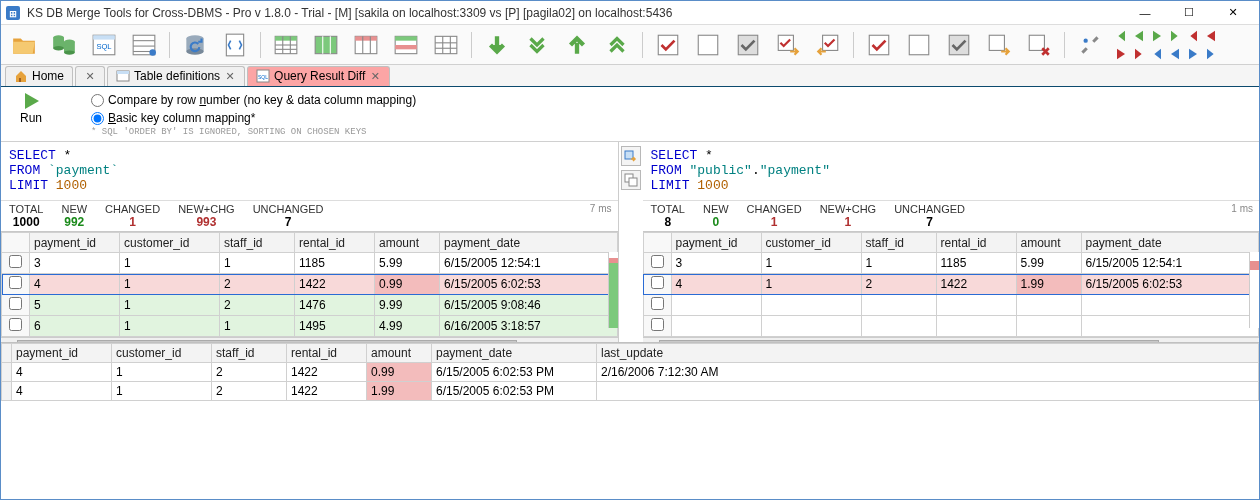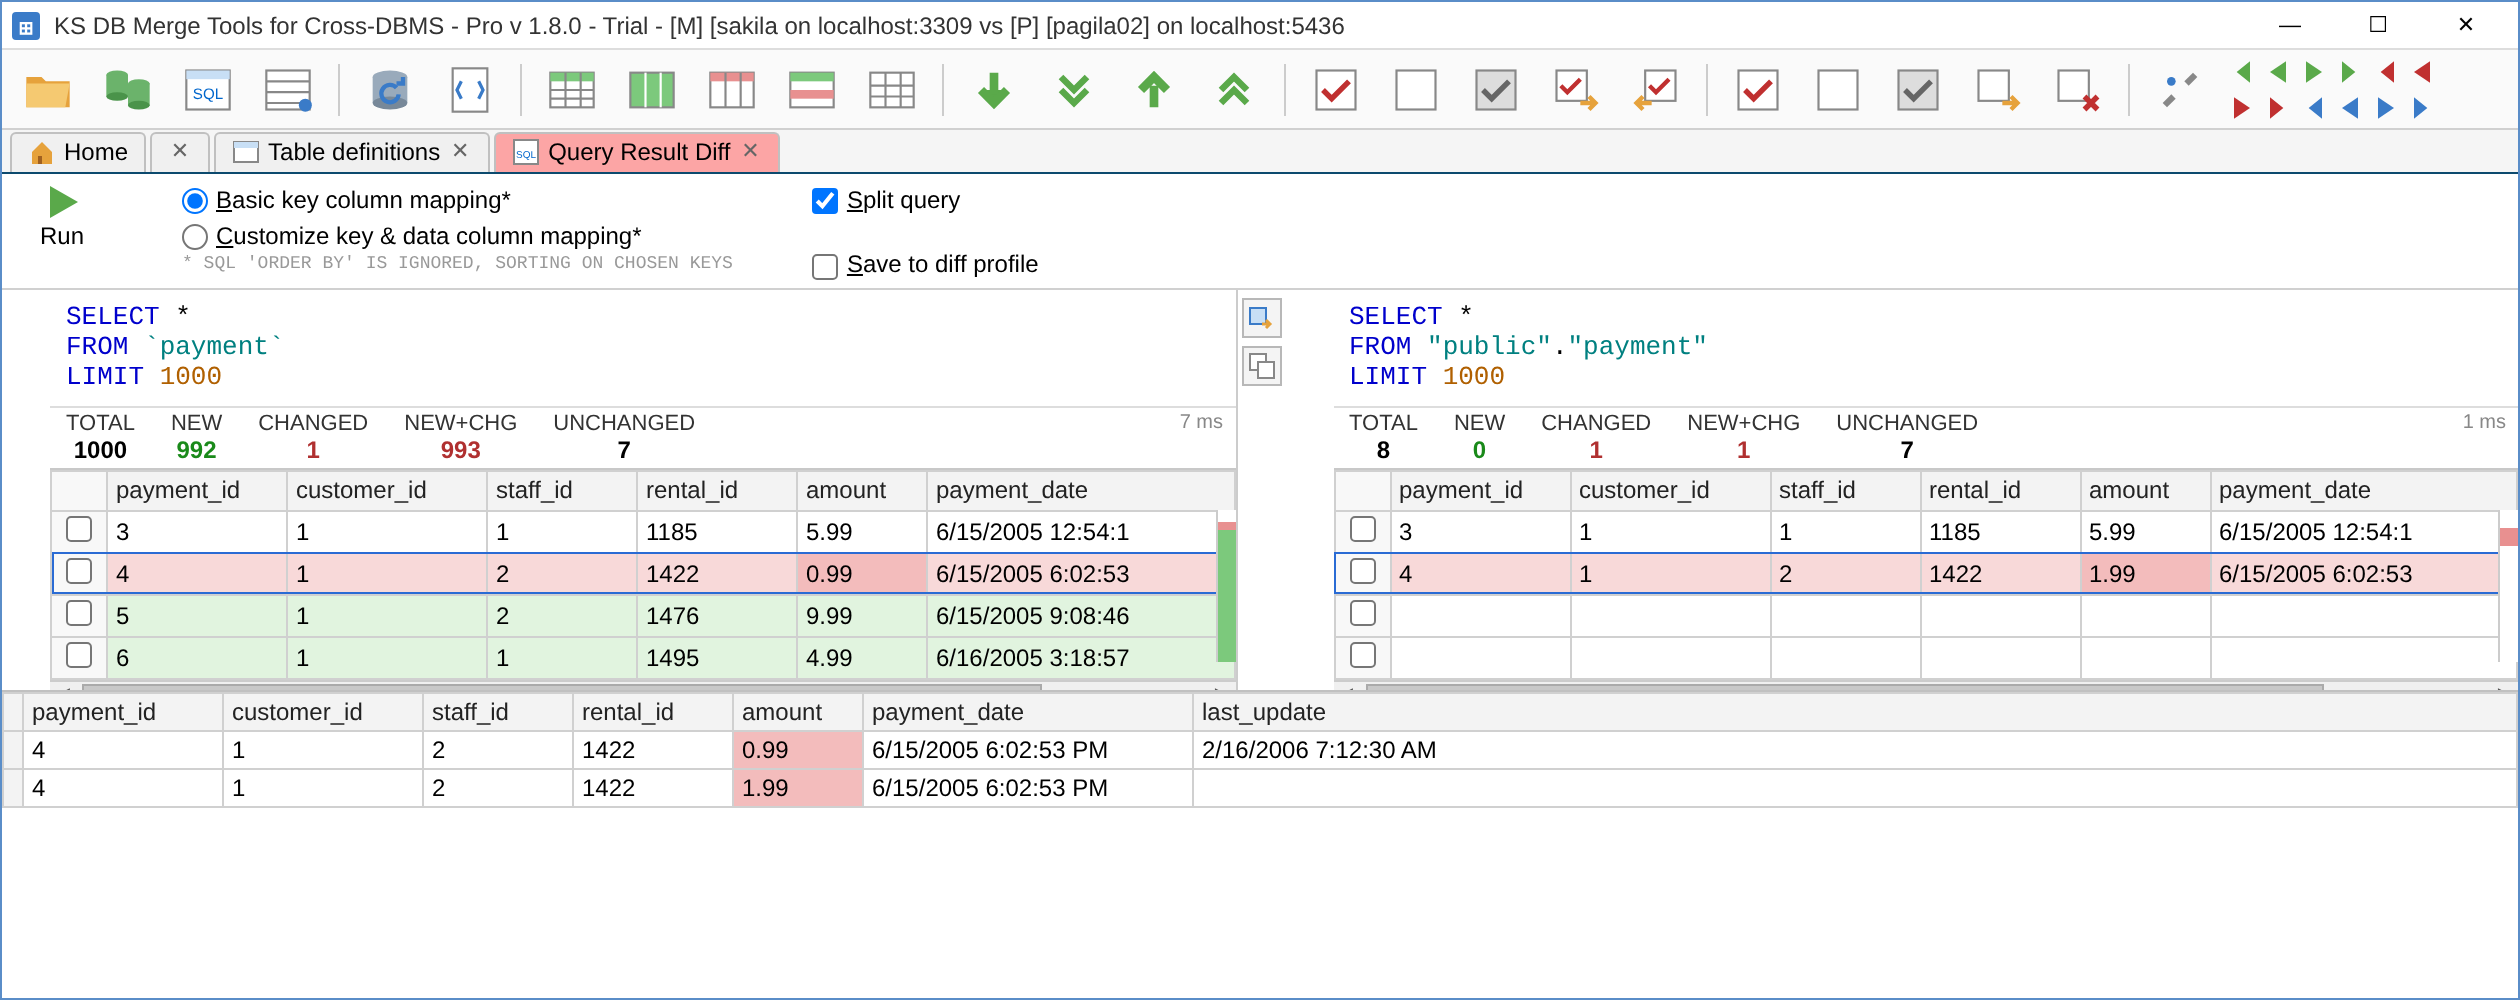--- a/index.html
+++ b/index.html
@@ -22,21 +22,21 @@
 .tab .close { width: 12px; height: 12px; font-size: 11px; color: #666; text-align: center; line-height: 12px; }
 .options { display: flex; padding: 4px 10px; gap: 40px; align-items: flex-start; border-bottom: 1px solid #d0d0d0; font-family: Verdana, sans-serif; font-size: 12px; }
 .options .runcol { display:flex; flex-direction:column; align-items:center; width:40px; }
 .options .runcol .runicon { width:20px; height:20px; }
 .options .radios label { display:block; line-height:18px; }
 .options .hint { font-size: 9px; color:#999; font-family: Liberation Mono, monospace; }
 .options .checks { display:flex; flex-direction:column; gap:18px; padding-top:2px; }
 .options input[type=radio], .options input[type=checkbox] { margin-right:4px; vertical-align:middle; }
 .u { text-decoration: underline; }
 .panes { display:flex; height: 200px; }
-.pane { flex:1; display:flex; flex-direction:column; border-right:1px solid #ccc; position:relative;padding-left:24px; }
+.pane { flex:1; display:flex; flex-direction:column; border-right:1px solid #ccc; position:relative; }
 .sql { padding: 6px 8px; font-family: "Consolas","Courier New",monospace; font-size: 13px; white-space: pre; height: 58px; }
 .kw { color: #0000cc; }
 .str { color: #008080; }
 .num { color: #b06000; }
 .stats { display:flex; gap: 18px; padding: 2px 8px; font-family: Verdana, sans-serif; font-size:11px; border-top:1px solid #ddd; position:relative; }
 .stat { text-align:center; }
 .stat .lbl { color:#333; font-size:11px; }
 .stat .val { font-weight:bold; font-size:12px; }
 .vnew { color:#1a8a1a; }
 .vchg { color:#b03030; }
@@ -355,27 +355,23 @@
 </div>
 
 <div class="options">
   <div class="runcol">
     <span class="runicon"><svg viewBox="0 0 20 20">
           <path fill="#5aa94a" d="M4 2 l14 8 l-14 8 z"></path>
         </svg></span>
     <span>Run</span>
   </div>
   <div class="radios">
+    <label><input type="radio" name="cmp" style=""><span>Compare by row </span><span class="u">n</span><span>umber (no key &amp; data column mapping)</span></label>
     <label><input type="radio" name="cmp" checked="" style=""><span class="u">B</span><span>asic key column mapping*</span></label>
-    <label><input type="radio" name="cmp" style=""><span class="u">C</span><span>ustomize key &amp; data column mapping*</span></label>
     <div class="hint">* SQL 'ORDER BY' IS IGNORED, SORTING ON CHOSEN KEYS</div>
-  </div>
-  <div class="checks">
-    <label><input type="checkbox" checked="" style=""><span class="u">S</span><span>plit query</span></label>
-    <label><input type="checkbox" style=""><span class="u">S</span><span>ave to diff profile</span></label>
   </div>
 </div>
 
 <div class="panes">
 
   <div class="pane">
     <div class="sql"><span class="kw">SELECT</span><span> *</span>
 <span class="kw">FROM </span><span class="str">`payment`</span>
 <span class="kw">LIMIT </span><span class="num">1000</span></div>
     <div class="stats">

